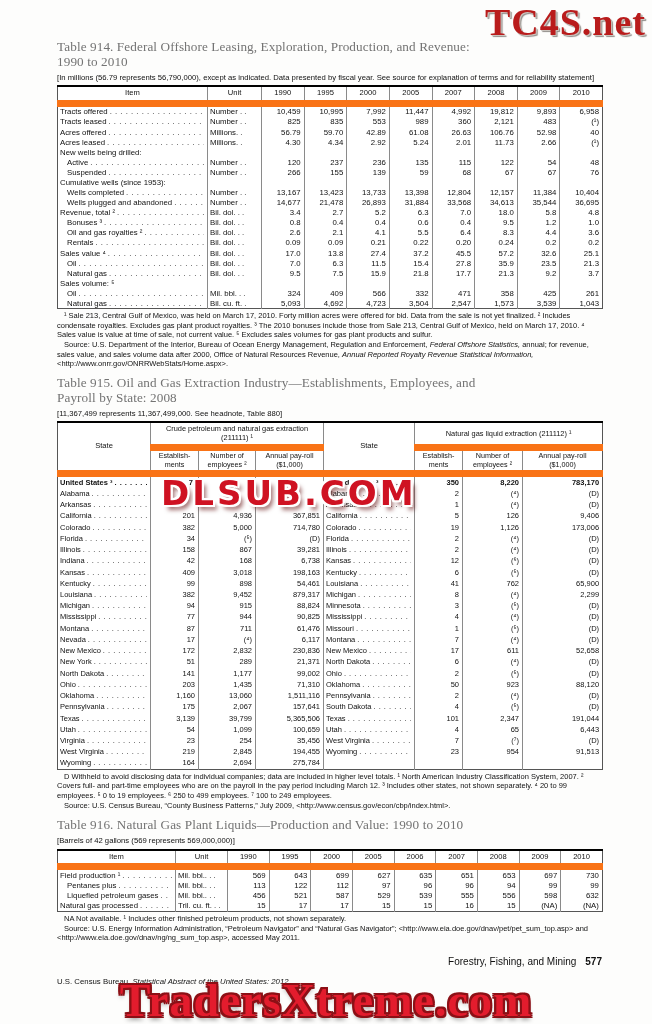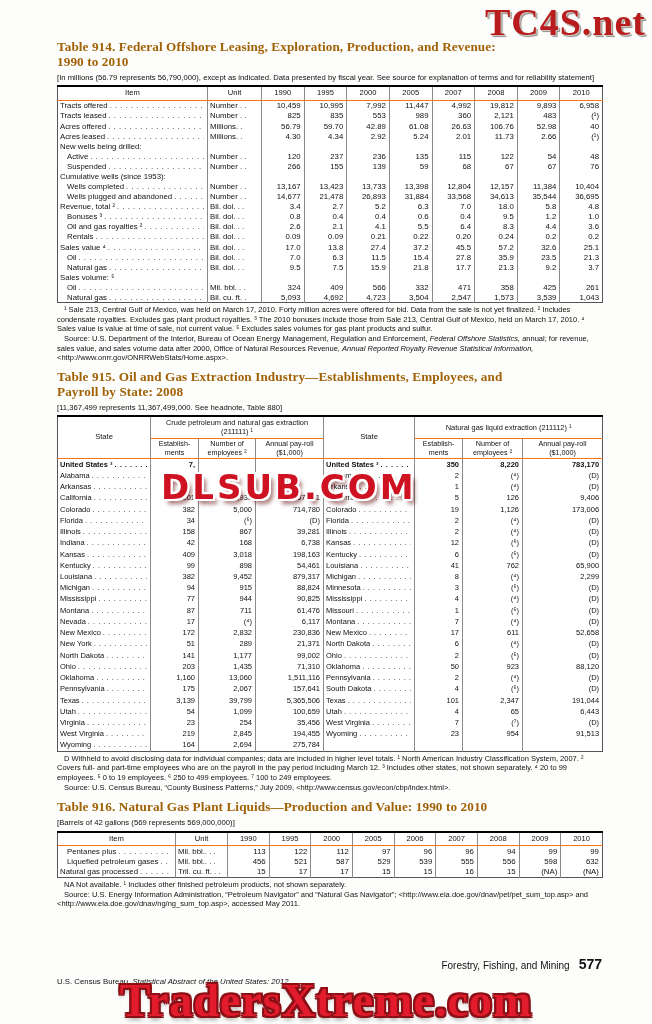--- a/index.html
+++ b/index.html
@@ -2,38 +2,38 @@
 <html><head>
 <meta charset="utf-8">
 <style>
   html,body{margin:0;padding:0;}
   body{
     width:652px;height:1024px;position:relative;background:#fdfdfc;
     font-family:"Liberation Sans",sans-serif;color:#111;overflow:hidden;
   }
   .content{position:absolute;left:57px;top:40px;width:545px;}
   .tbl-title{
-    font-family:"Liberation Serif",serif;font-weight:bold;font-size:13.2px;
-    line-height:1.12;margin:8px 0 3px 0;color:#a16207;letter-spacing:.1px;
+    font-family:"Liberation Serif",serif;font-weight:normal;font-size:13.2px;
+    line-height:1.12;margin:8px 0 3px 0;color:#737373;letter-spacing:.1px;
   }
   .tbl-title.first{margin-top:0;}
   .tbl-title .line{display:block;}
   .headnote{font-size:7.7px;line-height:1.25;margin:0 0 3px 0;}
   .footnote{font-size:7.5px;line-height:1.24;margin:2px 0 0 0;text-indent:7px;}
   .source{font-size:7.5px;line-height:1.24;margin:1px 0 0 0;text-indent:7px;}
   .it{font-style:italic;}
 
   table.stat{
     border-collapse:collapse;table-layout:fixed;width:545px;
     font-size:7.8px;border:1px solid #555;border-top:2px solid #000;
     margin-top:1px;background:#fff;
   }
   .stat th{
     font-weight:normal;font-size:7.6px;text-align:center;padding:2px 2px;
-    border-bottom:1px solid #f97316;vertical-align:middle;line-height:1.15;
+    border-bottom:7px solid #f97316;vertical-align:middle;line-height:1.15;
   }
   .stat th,.stat td{border-right:1px solid #8a8a8a;}
   .stat th:last-child,.stat td:last-child{border-right:none;}
   .stat td{padding:0.5px 3px 0.4px 2px;vertical-align:bottom;line-height:1.18;}
   #t915 td{padding-top:1.6px;padding-bottom:0.8px;font-size:7.5px;}
   #t915 .group-h{font-size:7.4px;padding:2px 8px;}
   #t915 .sub-h{font-size:7.2px;padding:1px 2px;margin-left:8px;}
   .num{text-align:right;}
   .unit{text-align:left;}
   .item-cell{overflow:hidden;}
@@ -42,21 +42,21 @@
   .lbl{white-space:nowrap;}
   .dots{flex:1 1 auto;overflow:hidden;white-space:nowrap;}
   .dots::before{
     content:". . . . . . . . . . . . . . . . . . . . . . . . . . . . . . . . . . . . . . . . . . .";
     letter-spacing:.5px;padding-left:2px;
   }
   .bold-row td{font-weight:bold;}
   #t915-wrap{position:relative;}
 
   .footer-section{position:absolute;right:50px;top:956px;font-size:10px;color:#111;}
-  .footer-section .pageno{font-weight:bold;margin-left:9px;font-size:14px;}
+  .footer-section .pageno{font-weight:bold;margin-left:9px;font-size:10px;}
   .footer-credit{position:absolute;left:57px;top:977px;font-size:7.8px;color:#111;}
 
   .wm-top{
     position:absolute;top:0;right:6px;z-index:6;
     font-family:"Liberation Serif",serif;font-weight:bold;font-size:38px;
     color:#b91c1c;letter-spacing:1px;
     text-shadow:1px 1px 0 #cbc5bf,2px 2px 1px #918d89;
   }
   .wm-mid{
     position:absolute;left:104px;top:52px;z-index:6;
@@ -1041,20 +1041,38 @@
           <th>2005</th>
           <th>2006</th>
           <th>2007</th>
           <th>2008</th>
           <th>2009</th>
           <th>2010</th>
         </tr>
       </thead>
       <tbody>
         <tr>
+          <td class="item-cell">
+            <div class="lead">
+              <span class="lbl">Field production ¹</span>
+              <span class="dots"></span>
+            </div>
+          </td>
+          <td class="unit">Mil. bbl.. . .</td>
+          <td class="num">569</td>
+          <td class="num">643</td>
+          <td class="num">699</td>
+          <td class="num">627</td>
+          <td class="num">635</td>
+          <td class="num">651</td>
+          <td class="num">653</td>
+          <td class="num">697</td>
+          <td class="num">730</td>
+        </tr>
+        <tr>
           <td class="item-cell ind">
             <div class="lead">
               <span class="lbl">Pentanes plus</span>
               <span class="dots"></span>
             </div>
           </td>
           <td class="unit">Mil. bbl.. . .</td>
           <td class="num">113</td>
           <td class="num">122</td>
           <td class="num">112</td>

